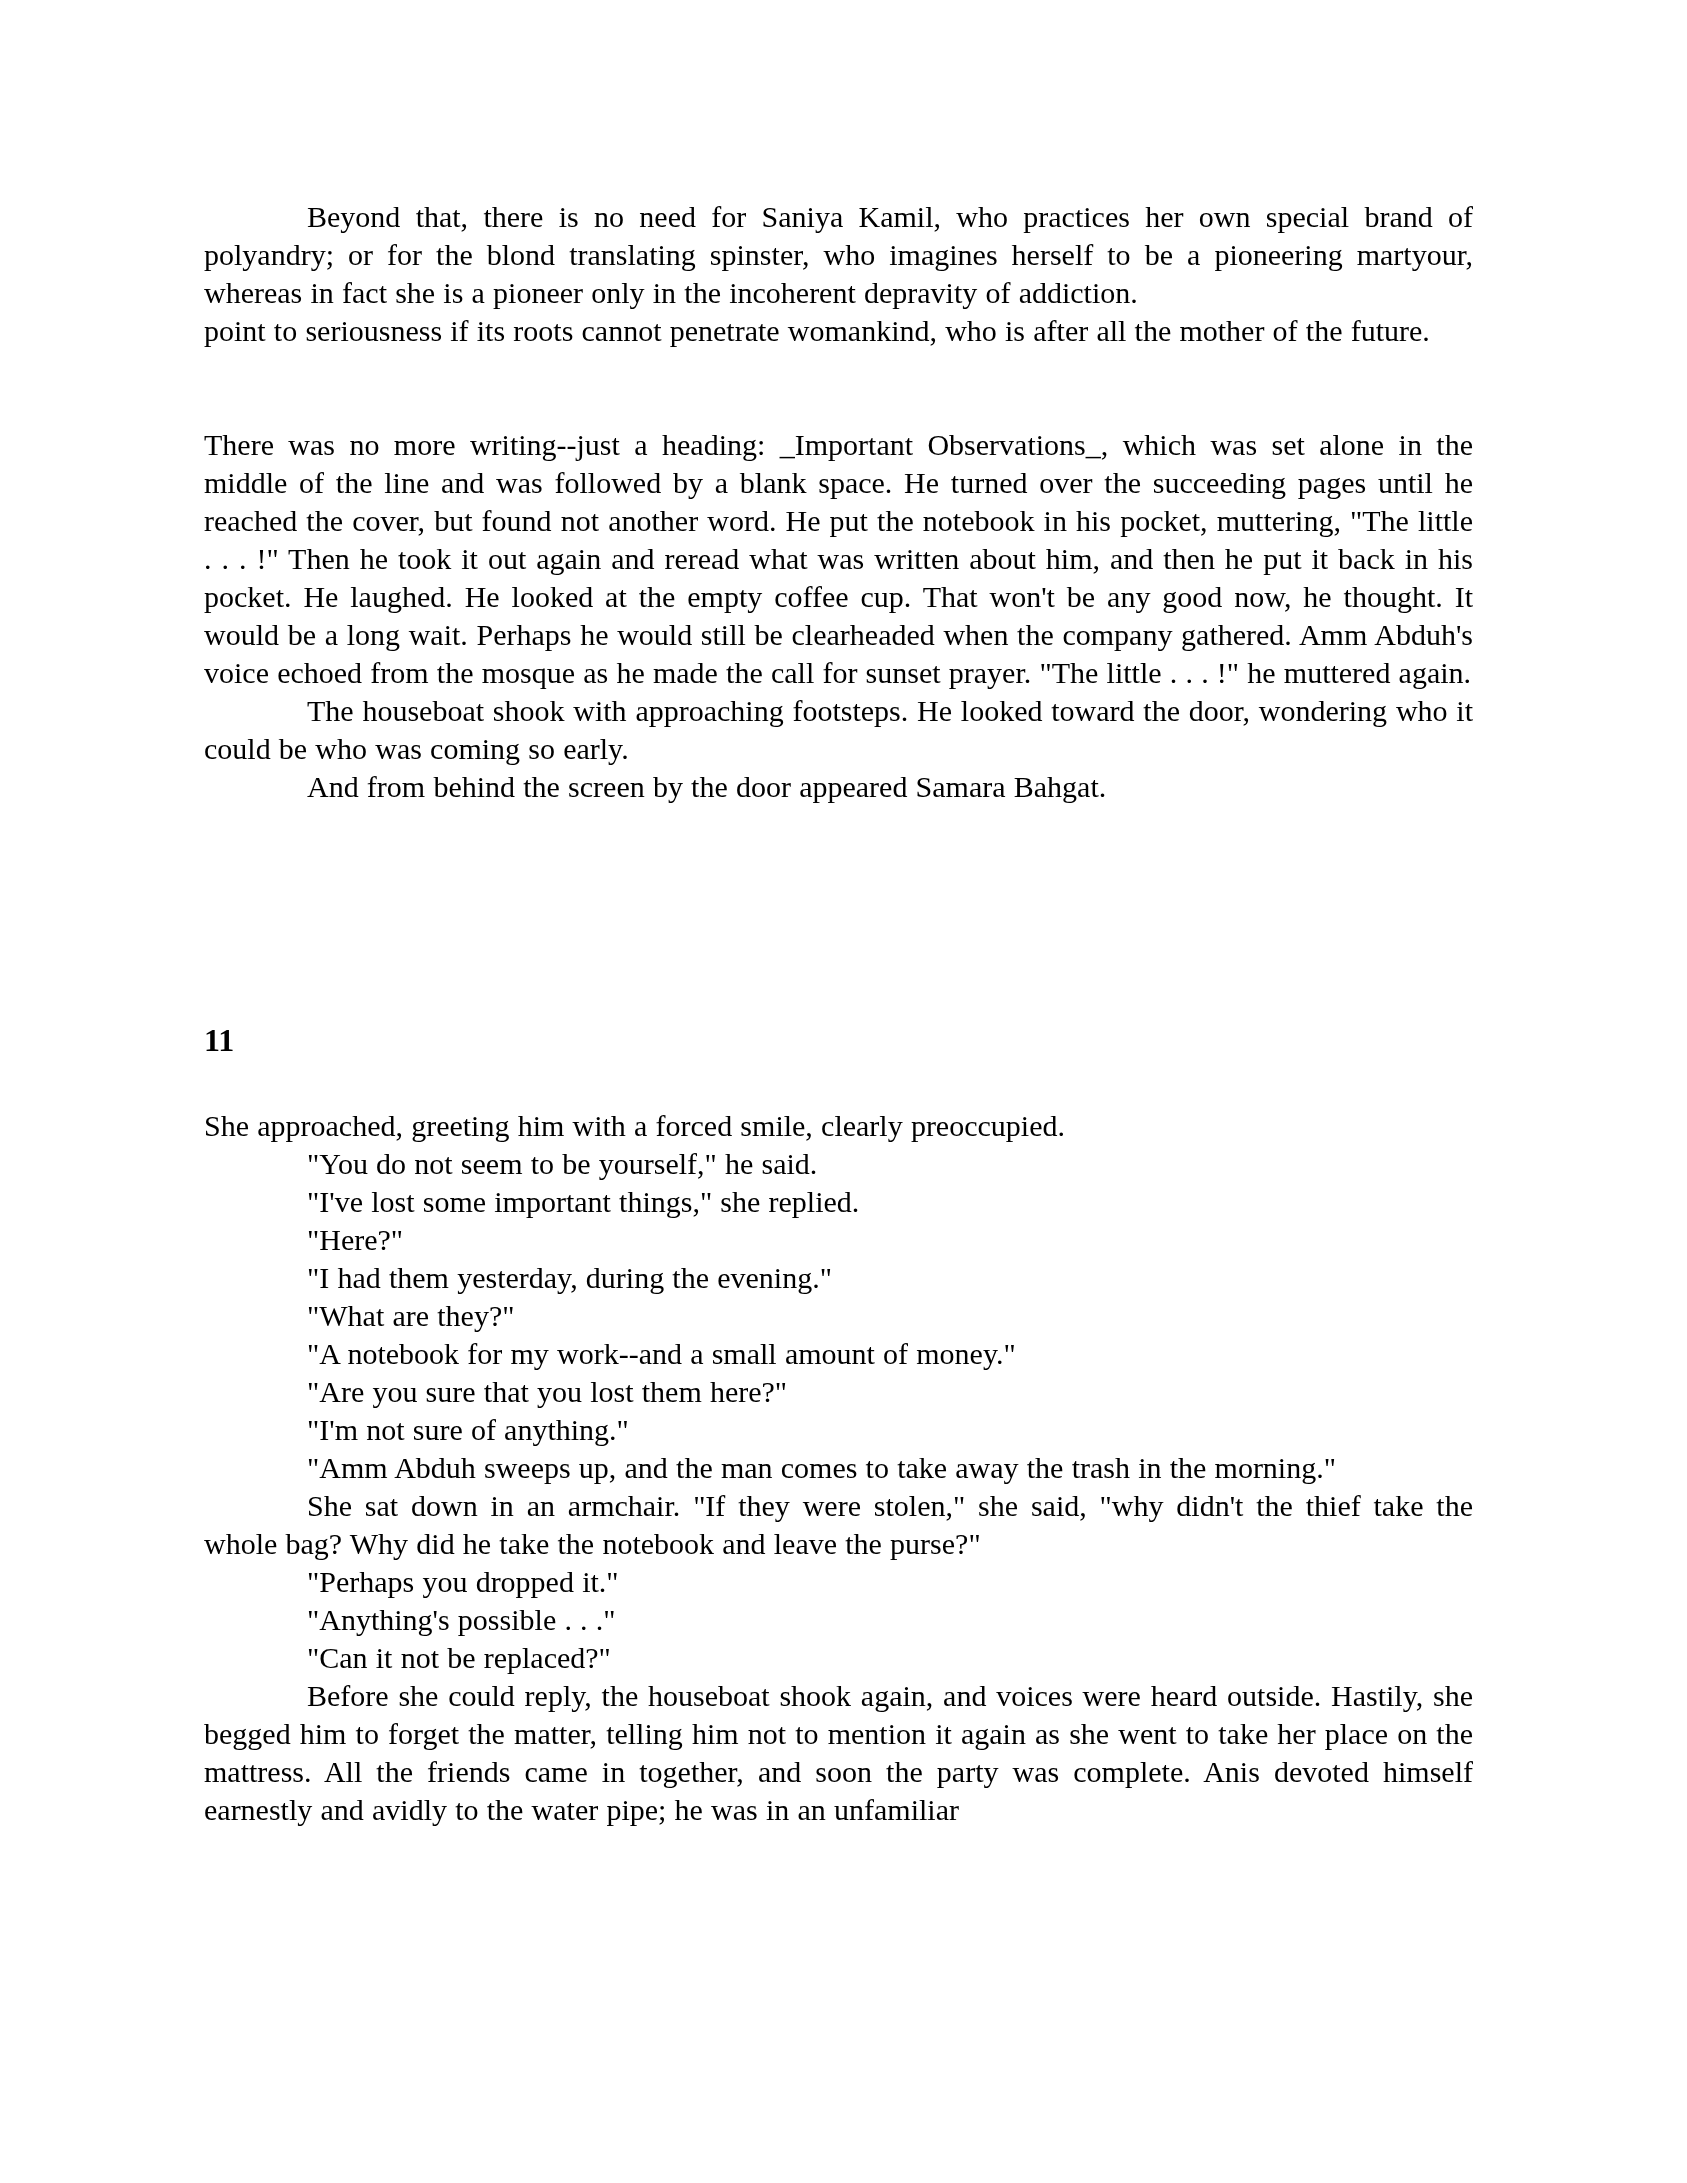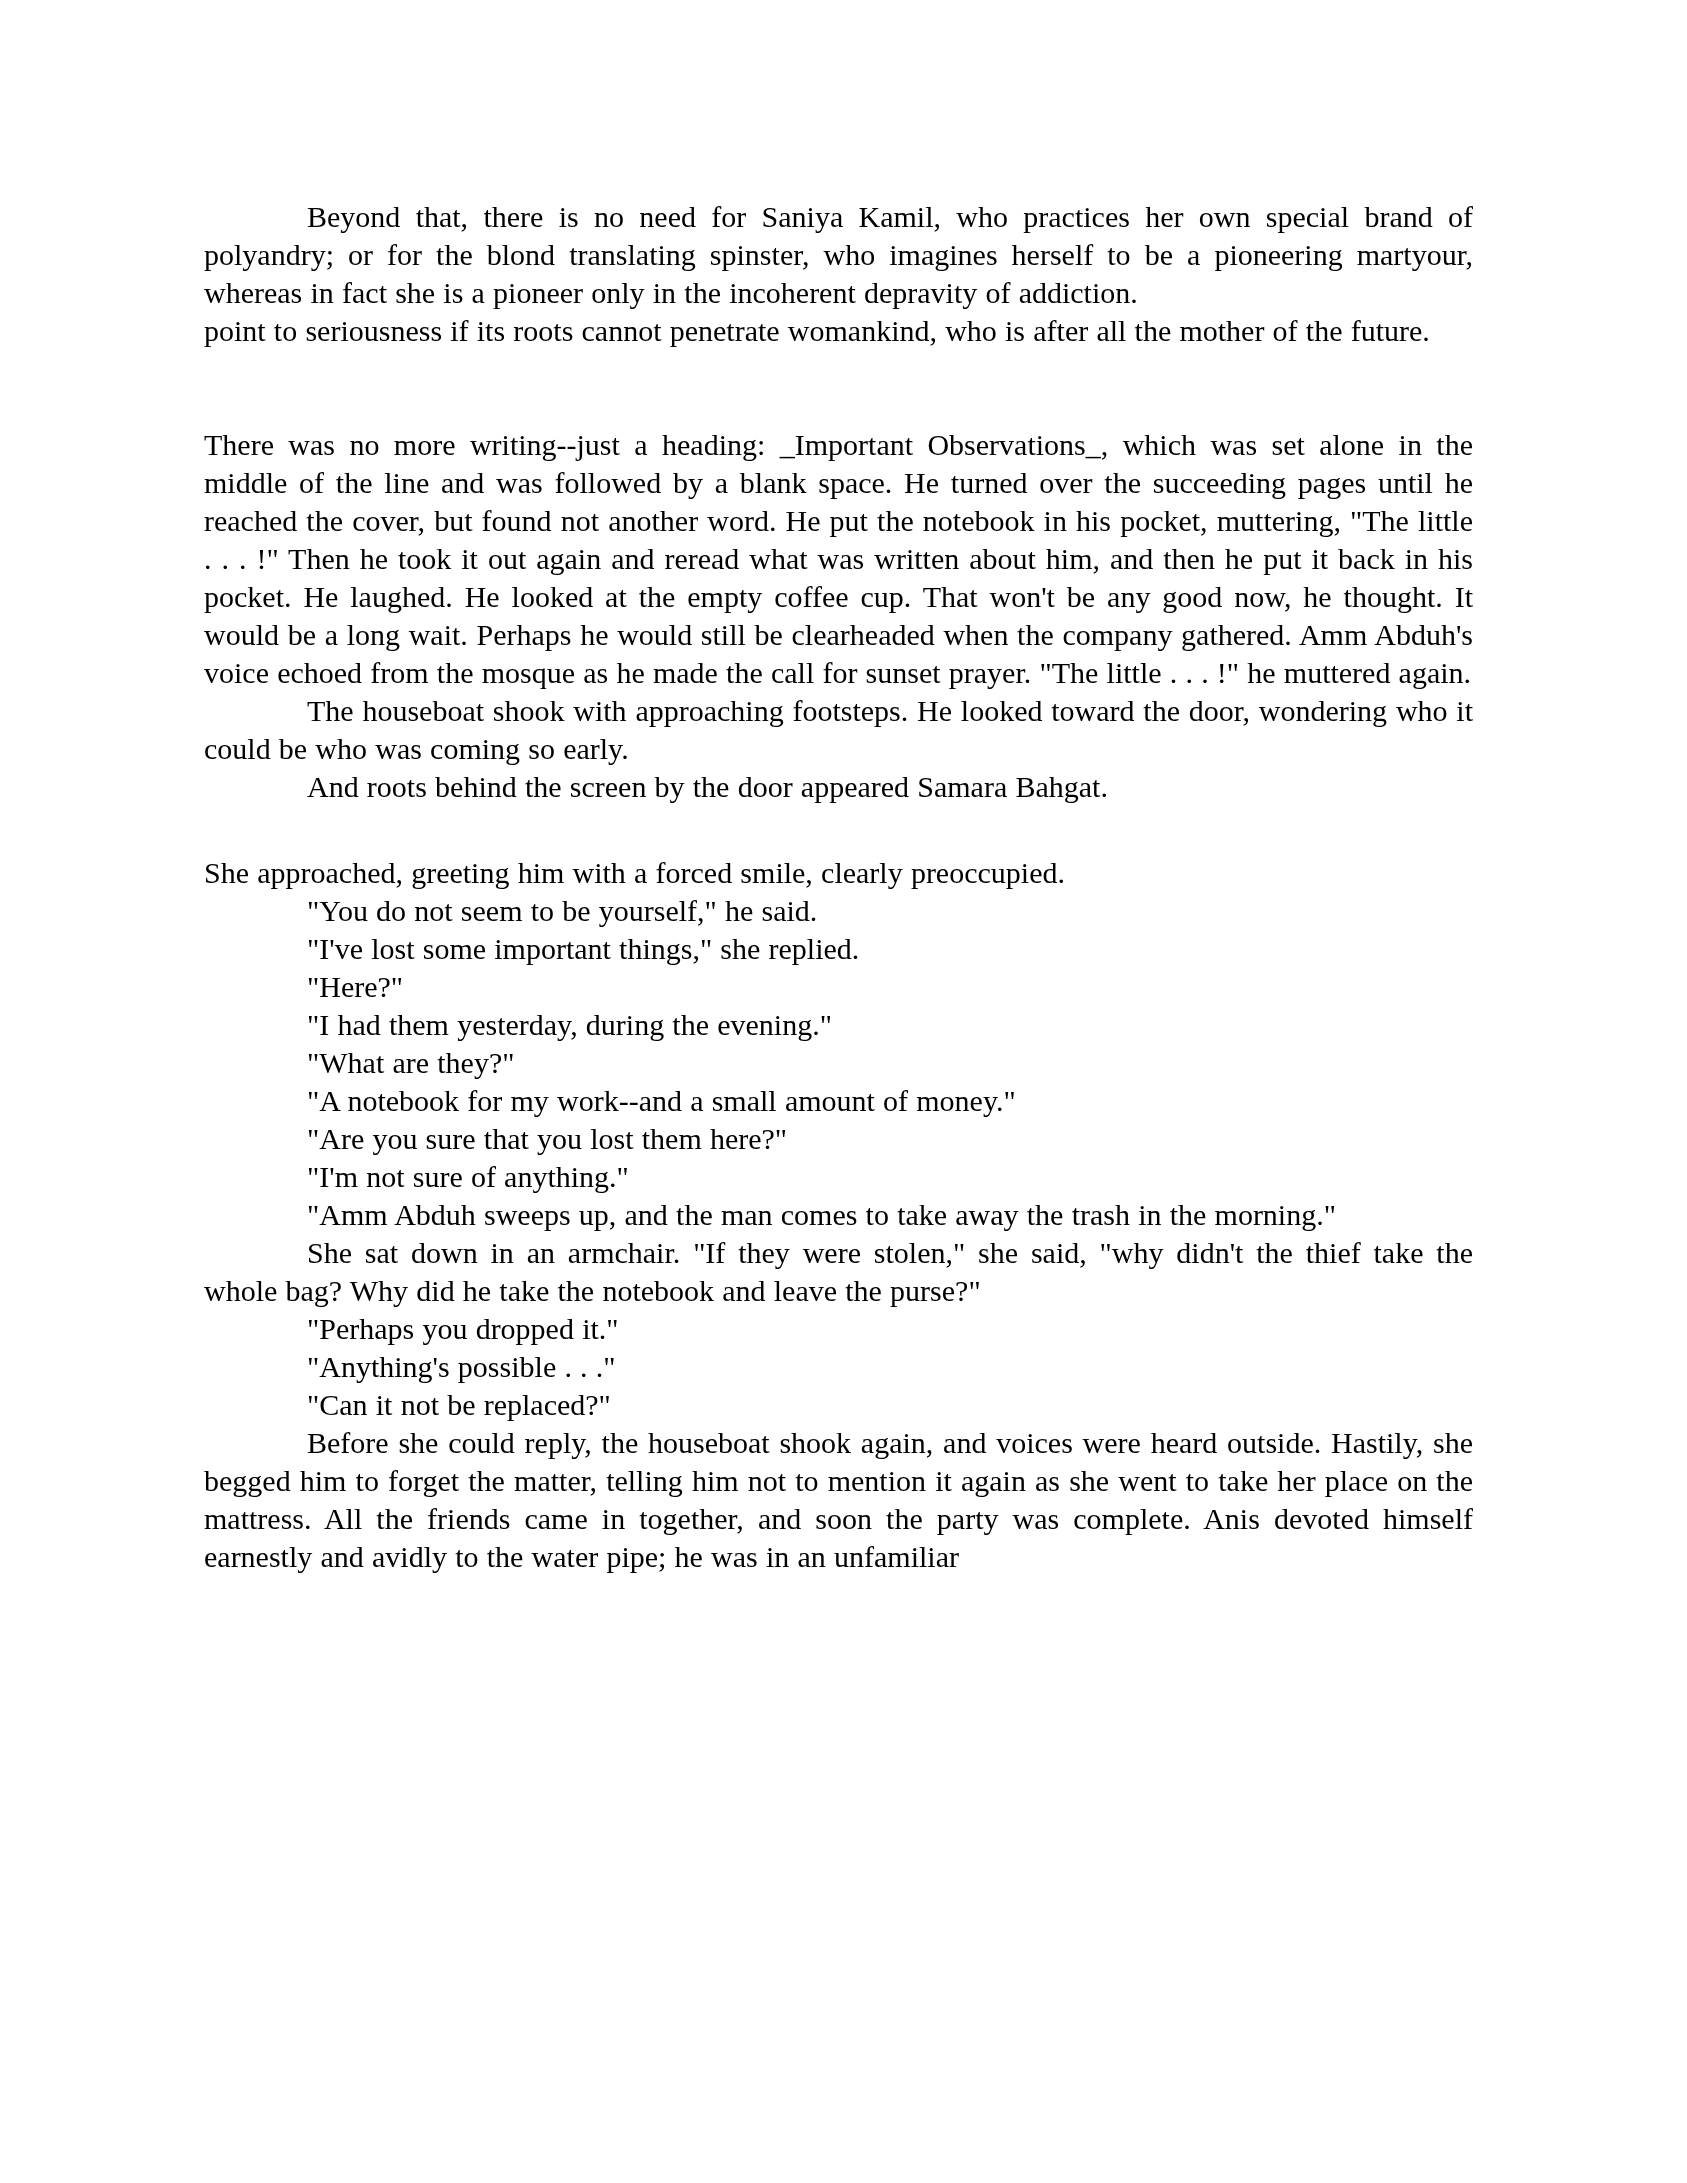--- a/index.html
+++ b/index.html
@@ -43,21 +43,22 @@
 </style>
 </head>
 <body>
 
 <div class="page">
   <div class="content">
       <p class="para indent">Beyond that, there is no need for Saniya Kamil, who practices her own special brand of polyandry; or for the blond translating spinster, who imagines herself to be a pioneering martyour, whereas in fact she is a pioneer only in the incoherent depravity of addiction.</p>
       <p class="para">point to seriousness if its roots cannot penetrate womankind, who is after all the mother of the future.</p>
       <p class="para" style="margin-top: 76px;">There was no more writing--just a heading: _Important Observations_, which was set alone in the middle of the line and was followed by a blank space. He turned over the succeeding pages until he reached the cover, but found not another word. He put the notebook in his pocket, muttering, "The little . . . !" Then he took it out again and reread what was written about him, and then he put it back in his pocket. He laughed. He looked at the empty coffee cup. That won't be any good now, he thought. It would be a long wait. Perhaps he would still be clearheaded when the company gathered. Amm Abduh's voice echoed from the mosque as he made the call for sunset prayer. "The little . . . !" he muttered again.</p>
       <p class="para indent">The houseboat shook with approaching footsteps. He looked toward the door, wondering who it could be who was coming so early.</p>
-      <p class="para indent">And roots behind the screen by the door appeared Samara Bahgat.</p>
+      <p class="para indent">And from behind the screen by the door appeared Samara Bahgat.</p>
+      <h2 class="chapter-heading" style="margin-top: 215px;">11</h2>
       <p class="para" style="margin-top: 48px;">She approached, greeting him with a forced smile, clearly preoccupied.</p>
       <p class="para indent">"You do not seem to be yourself," he said.</p>
       <p class="para indent">"I've lost some important things," she replied.</p>
       <p class="para indent">"Here?"</p>
       <p class="para indent">"I had them yesterday, during the evening."</p>
       <p class="para indent">"What are they?"</p>
       <p class="para indent">"A notebook for my work--and a small amount of money."</p>
       <p class="para indent">"Are you sure that you lost them here?"</p>
       <p class="para indent">"I'm not sure of anything."</p>
       <p class="para indent">"Amm Abduh sweeps up, and the man comes to take away the trash in the morning."</p>

